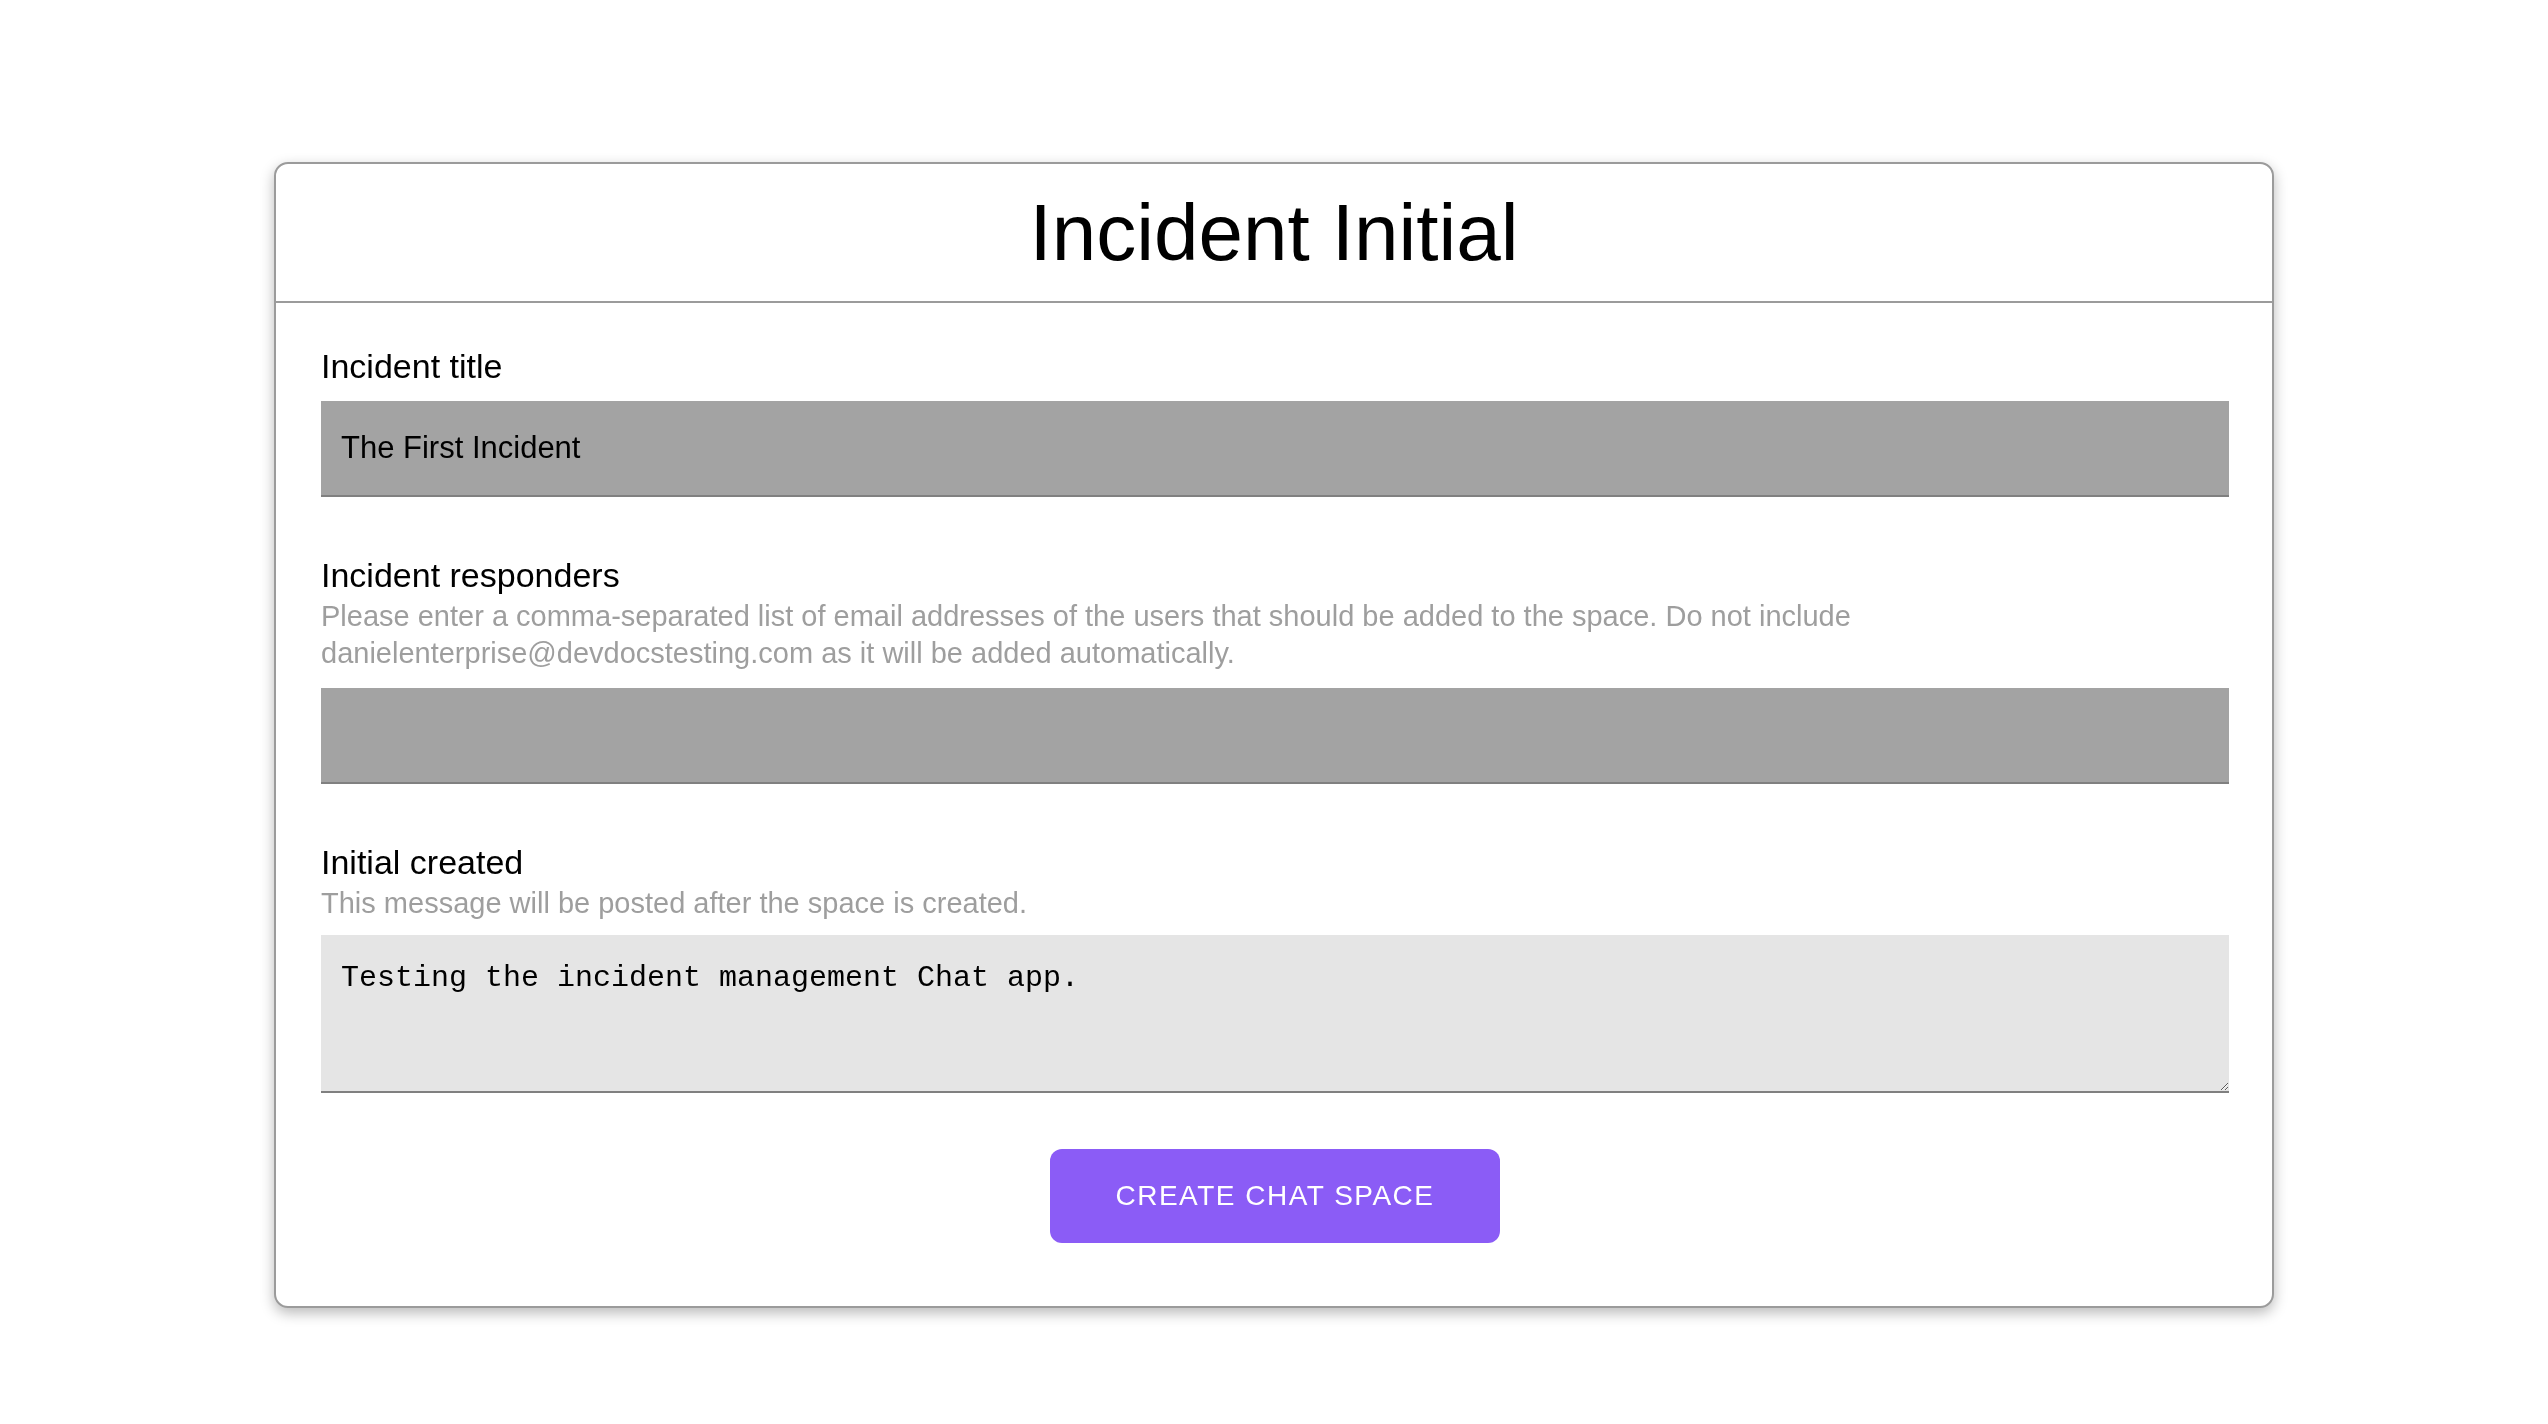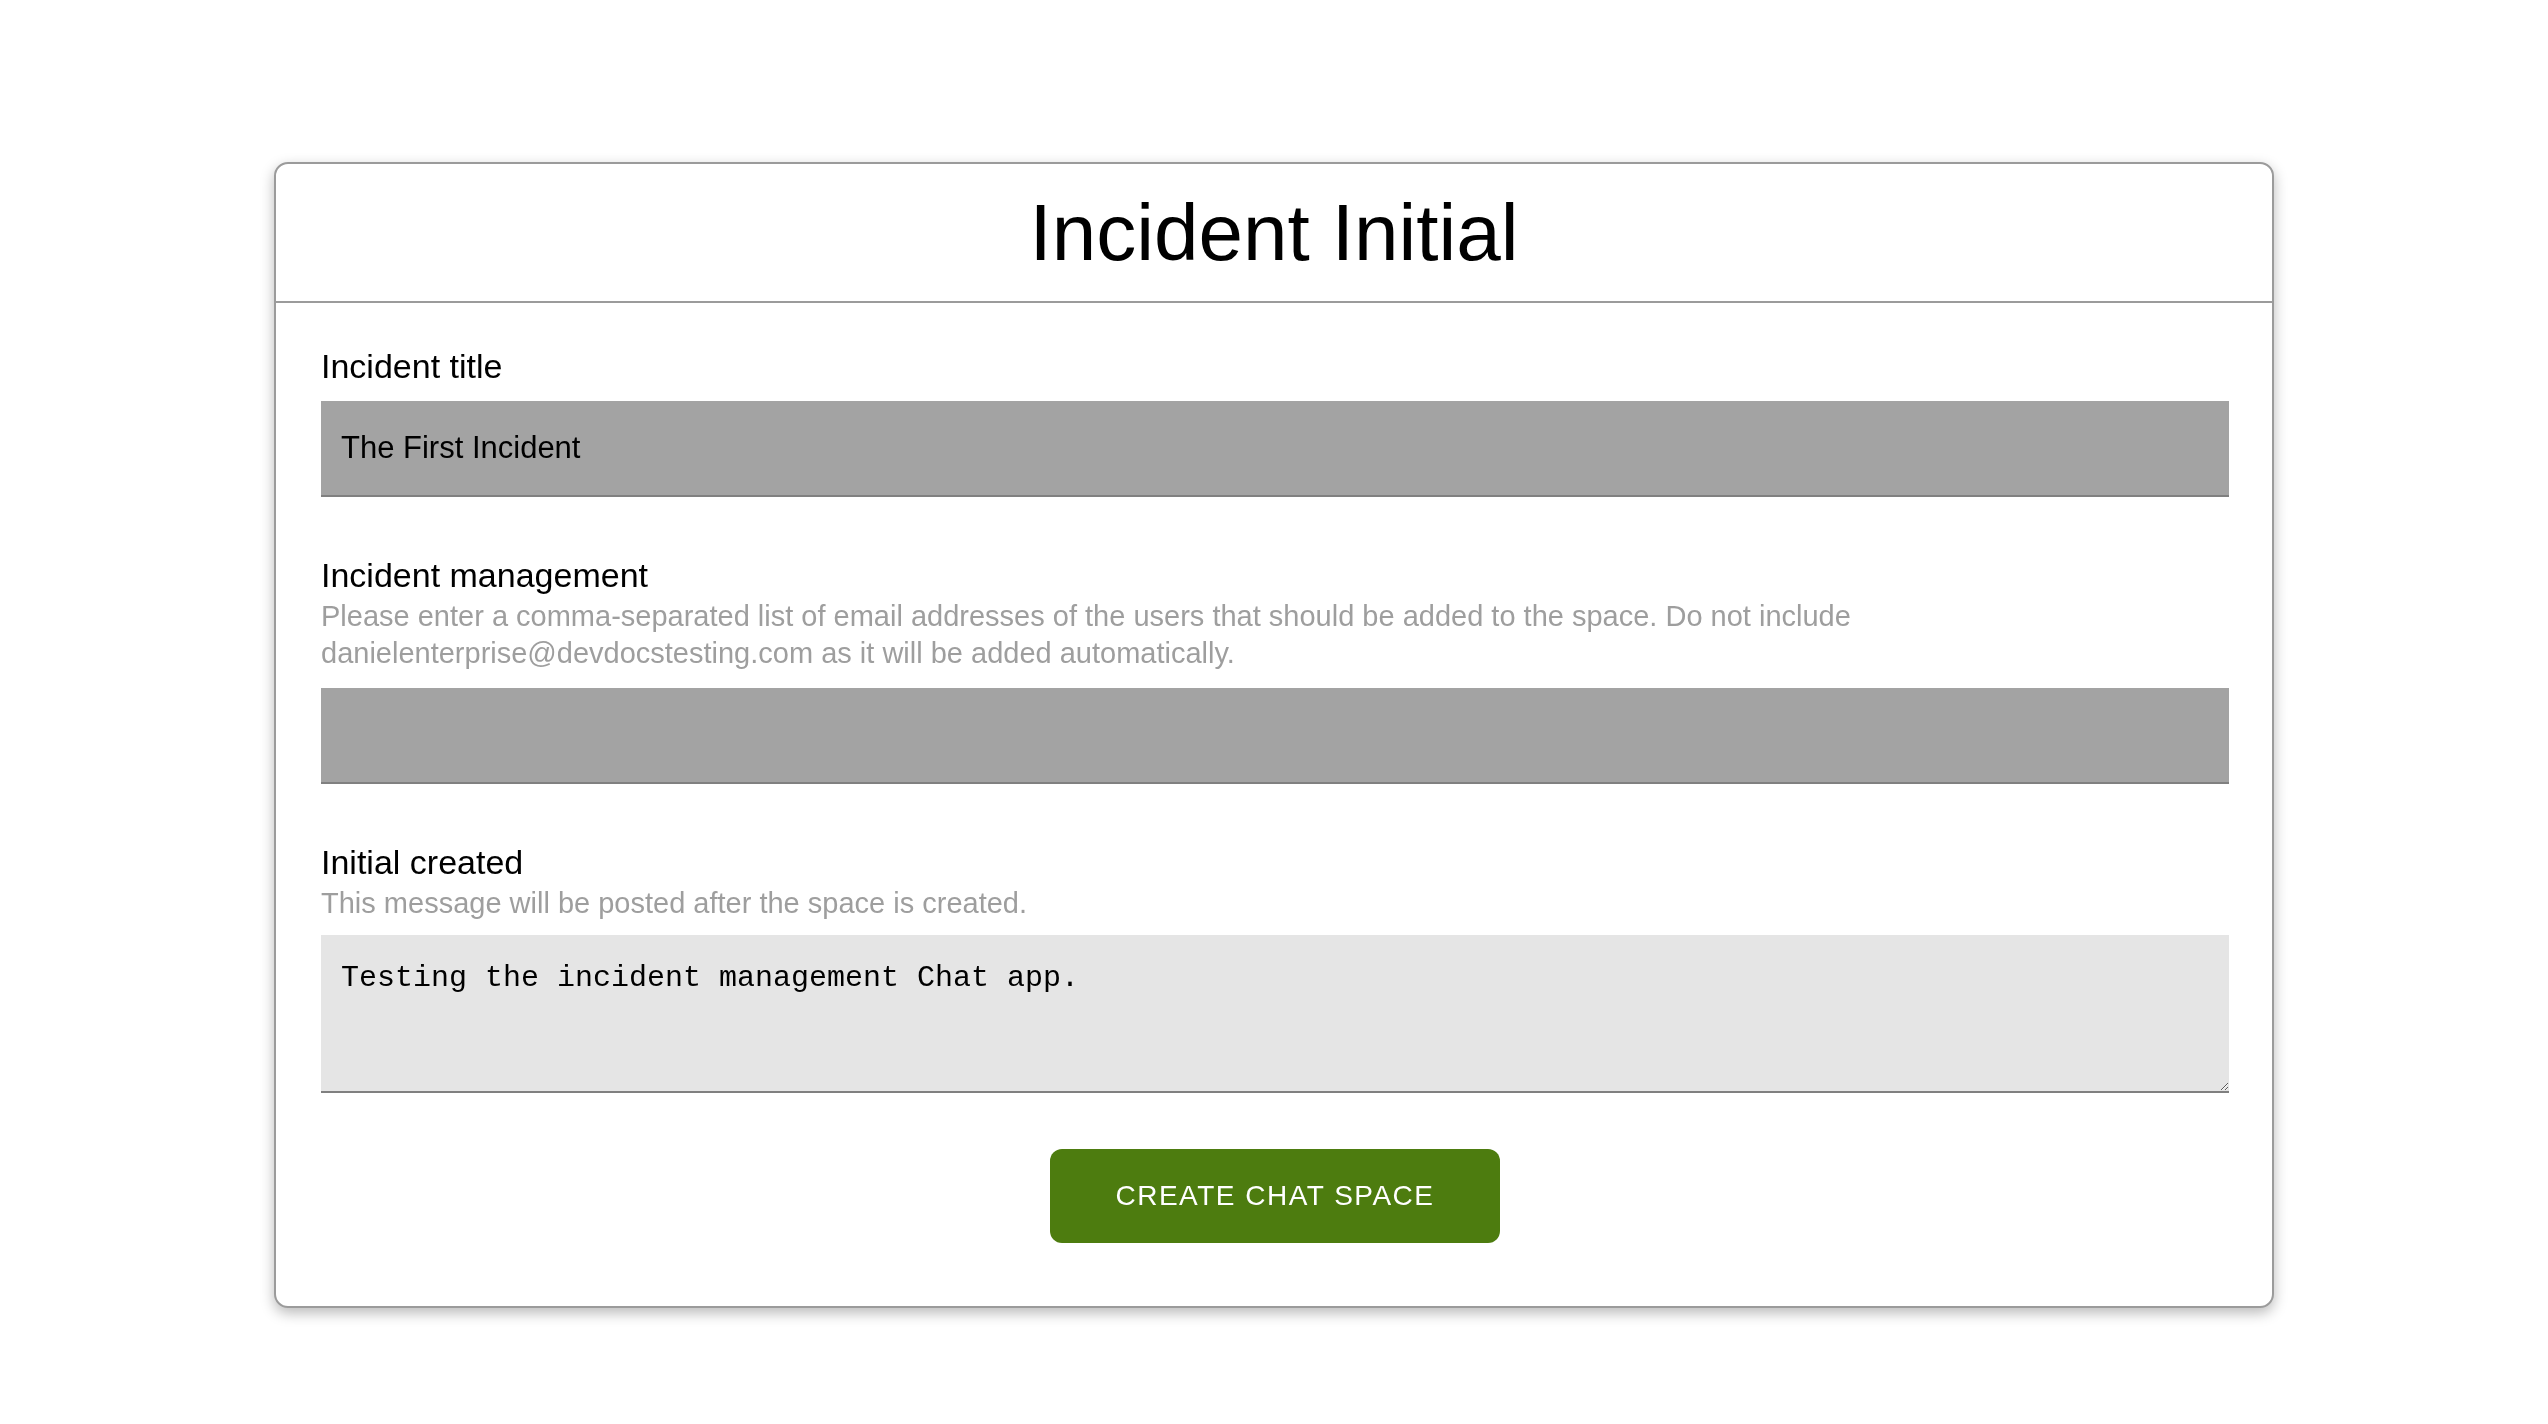--- a/index.html
+++ b/index.html
@@ -83,21 +83,21 @@
     overflow: auto;
     outline: none;
   }
   .button-row {
     text-align: center;
     margin-top: 56px;
   }
   .submit-btn {
     width: 450px;
     height: 94px;
-    background: #4d7c0f;
+    background: #8b5cf6;
     color: #ffffff;
     border: none;
     border-radius: 12px;
     font-family: "Liberation Sans", sans-serif;
     font-size: 28px;
     font-weight: 500;
     letter-spacing: 1.5px;
     cursor: pointer;
   }
 </style>
@@ -111,21 +111,21 @@
   </div>
 
   <div class="card-body">
 
     <div class="field-group">
       <div class="field-label">Incident title</div>
       <input class="text-input" type="text" value="The First Incident" style="">
     </div>
 
     <div class="field-group group-spacer">
-      <div class="field-label">Incident management</div>
+      <div class="field-label">Incident responders</div>
       <div class="helper-text">Please enter a comma-separated list of email addresses of the users that should be added to the space. Do not include danielenterprise@devdocstesting.com as it will be added automatically.</div>
       <input class="text-input gap-after-help" type="text" value="" style="">
     </div>
 
     <div class="field-group group-spacer">
       <div class="field-label">Initial created</div>
       <div class="helper-text">This message will be posted after the space is created.</div>
       <textarea class="message-textarea" style="">Testing the incident management Chat app.</textarea>
     </div>
 

